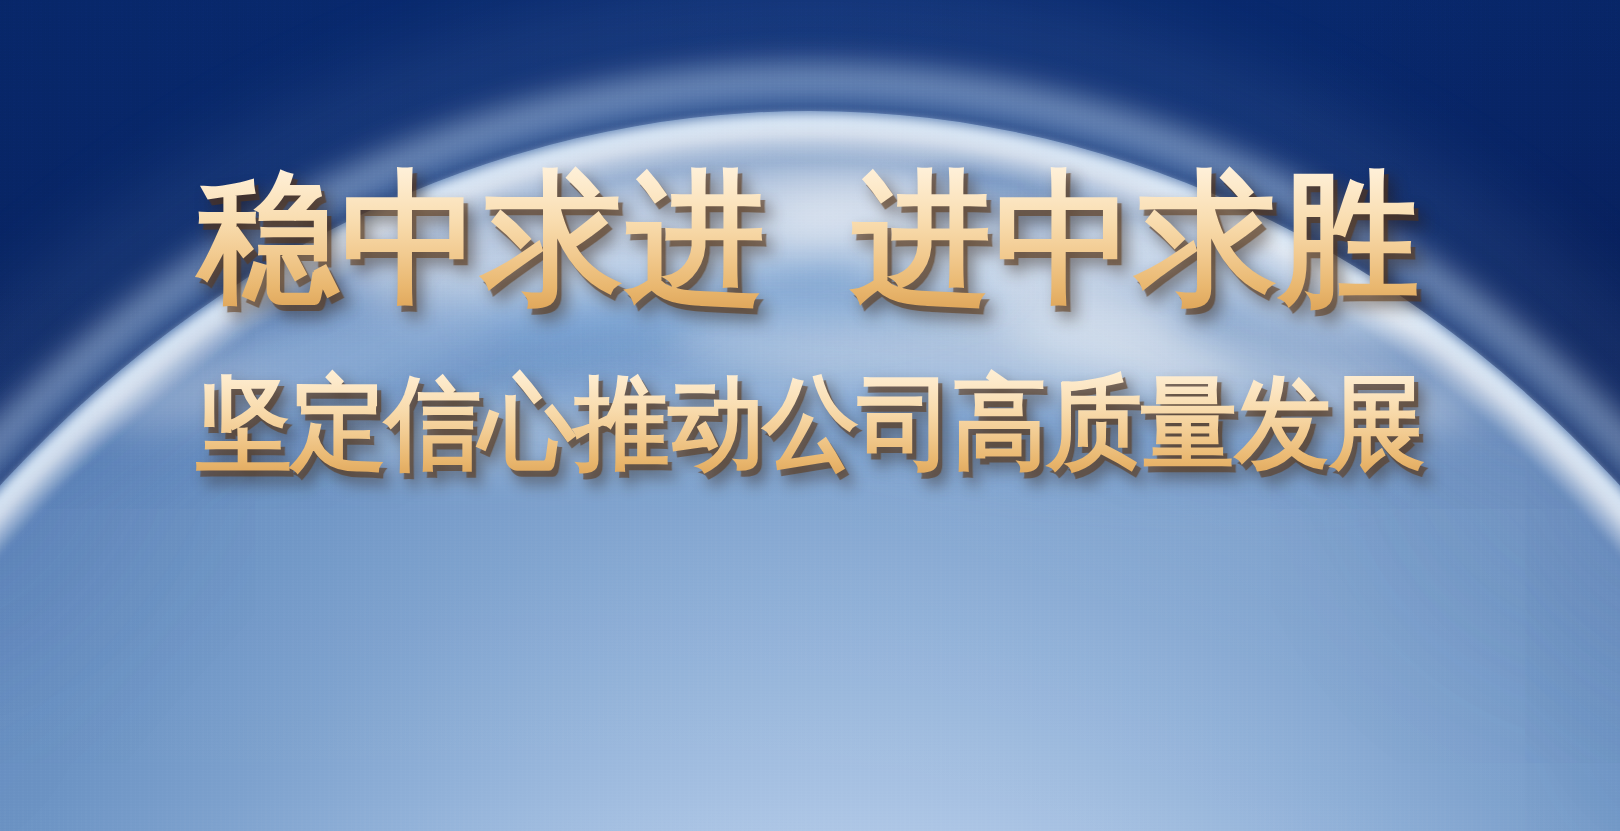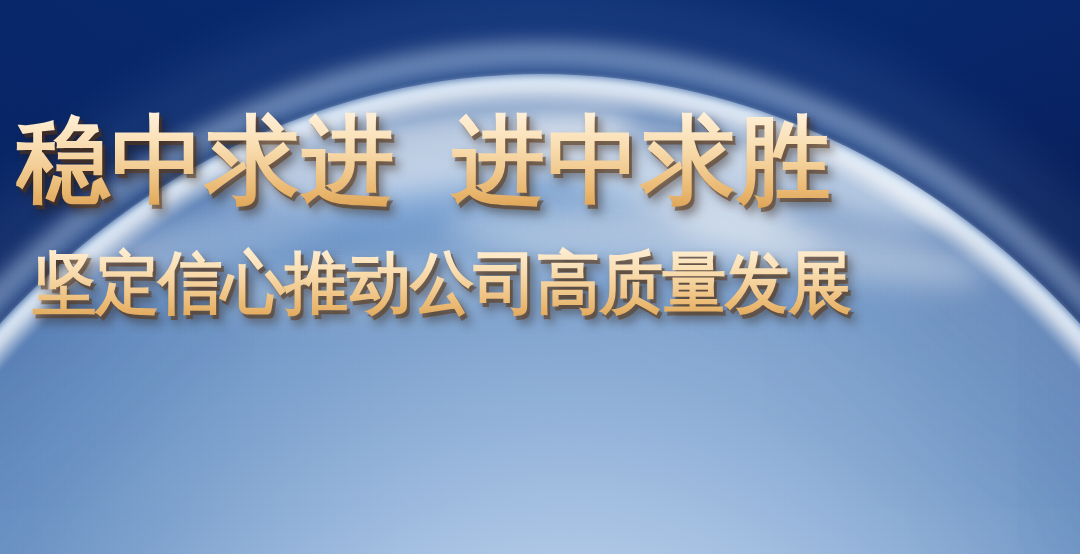--- a/index.html
+++ b/index.html
@@ -110,20 +110,21 @@
   .earth-shade{
     position:absolute; inset:0; border-radius:50%;
     background:
       linear-gradient(200deg, rgba(255,255,255,0.30) 0%, rgba(255,255,255,0.05) 22%, rgba(35,70,140,0.00) 48%, rgba(30,60,130,0.22) 78%, rgba(25,52,115,0.34) 100%);
   }
 
   
   .text-block{
     position:absolute;
     left:0; right:0; top:104px;
+    text-align:center;
     z-index:6;
   }
   .gold-line{
     display:block;
     font-weight:700;
     color:#f6dcb0;
     background-image:linear-gradient(to bottom,
         #fff4e2 0%,
         #fdeacb 18%,
         #f9ddb0 38%,

